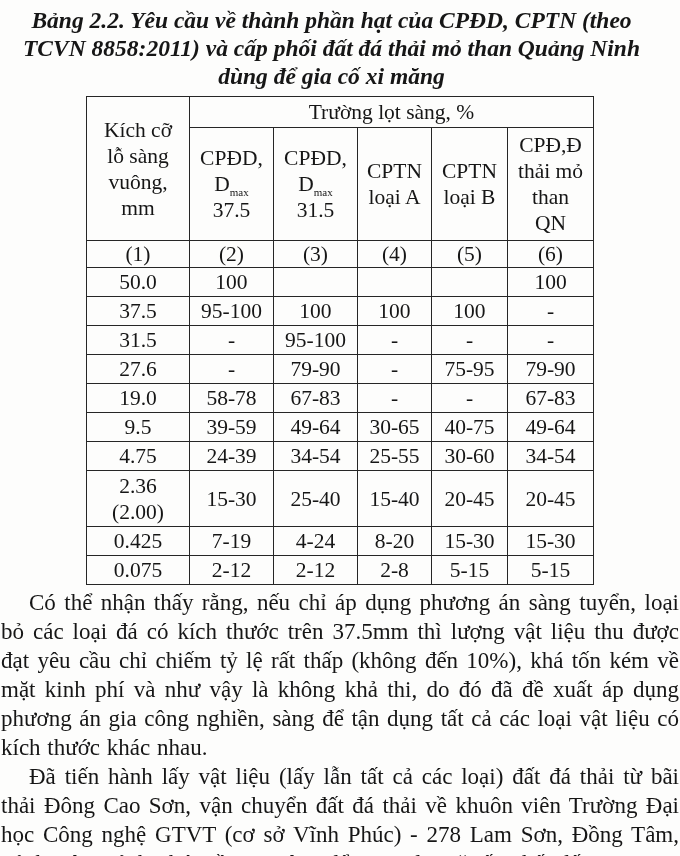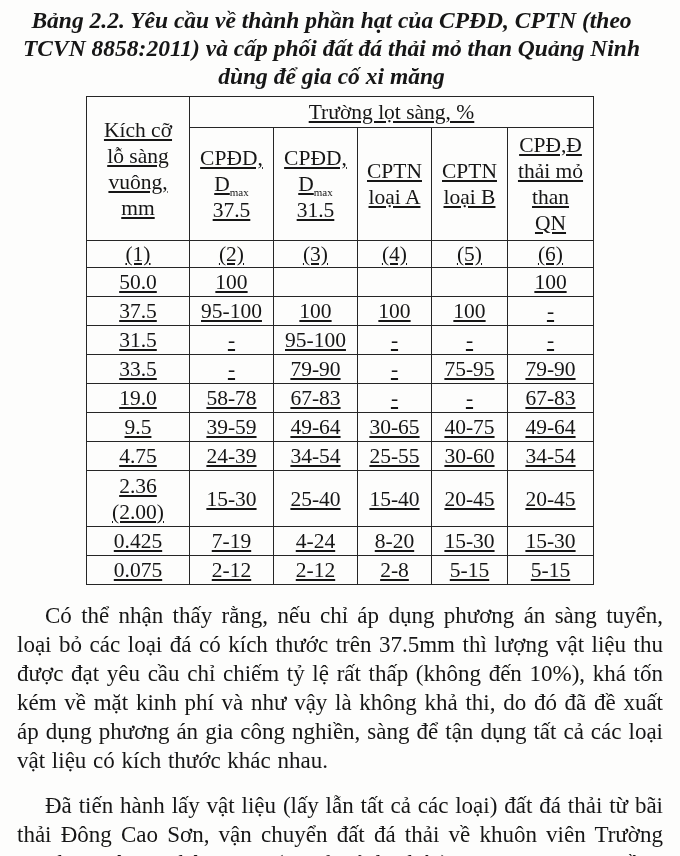--- a/index.html
+++ b/index.html
@@ -27,21 +27,20 @@
     text-align: center;
     line-height: 28px;
     padding: 6px 21px 4px 4px;
     letter-spacing: 0px;
   }
   table.grading {
     border-collapse: collapse;
     table-layout: fixed;
     margin: 2px auto 0 auto;
     width: 507px;
-    text-decoration: underline;
   }
   table.grading th,
   table.grading td {
     border: 1.6px solid #262626;
     font-weight: normal;
     font-size: 21.5px;
     text-align: center;
     vertical-align: middle;
     padding: 0 2px;
     line-height: 26px;
@@ -55,21 +54,21 @@
   tr.data-row.tall td { height: 55px; }
   sub.dmax-sub {
     font-size: 11px;
     line-height: 0;
   }
   .body-text {
     margin-top: 3px;
     padding: 0 1px;
   }
   .body-text p {
-    margin: 16px;
+    margin: 0;
     font-size: 23px;
     line-height: 29px;
     text-align: justify;
     text-indent: 28px;
     word-spacing: 1px;
   }
 </style>
 </head>
 <body>
 
@@ -134,21 +133,21 @@
       </tr>
       <tr class="data-row">
         <td>31.5</td>
         <td>-</td>
         <td>95-100</td>
         <td>-</td>
         <td>-</td>
         <td>-</td>
       </tr>
       <tr class="data-row">
-        <td>33.5</td>
+        <td>27.6</td>
         <td>-</td>
         <td>79-90</td>
         <td>-</td>
         <td>75-95</td>
         <td>79-90</td>
       </tr>
       <tr class="data-row">
         <td>19.0</td>
         <td>58-78</td>
         <td>67-83</td>

